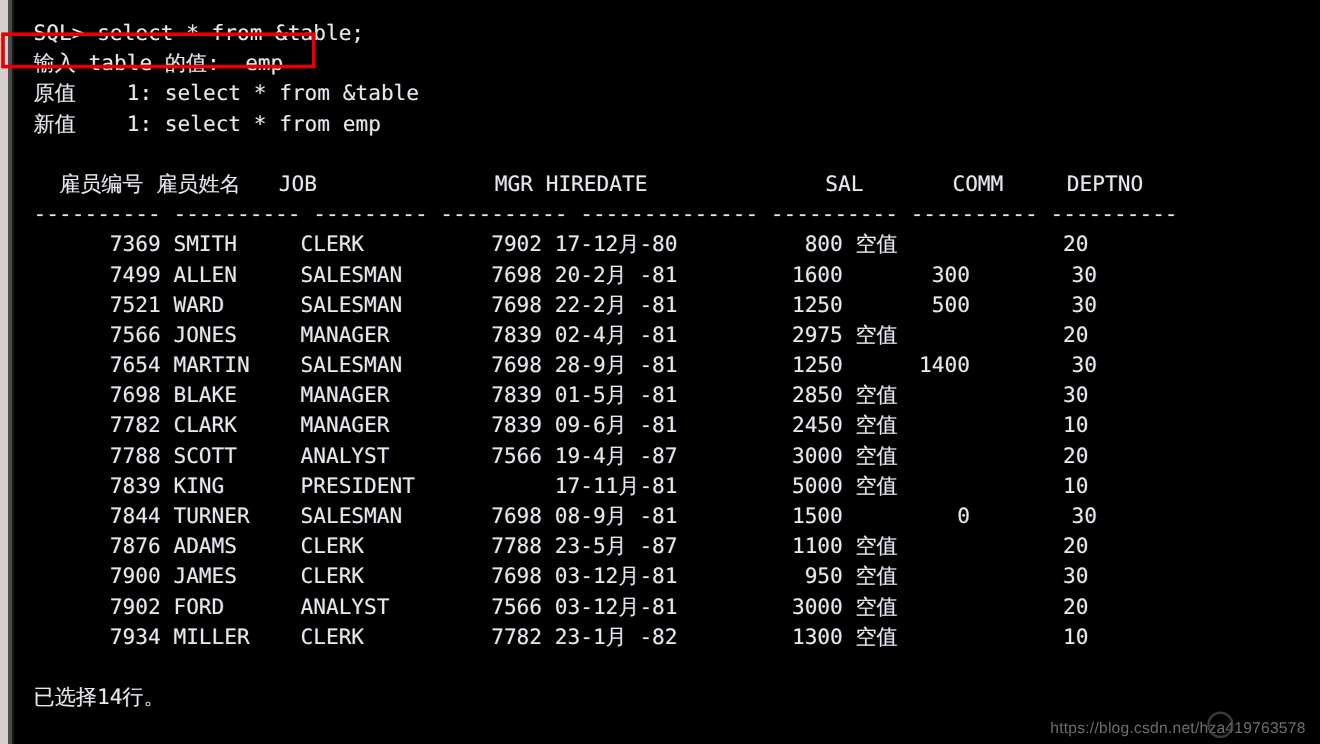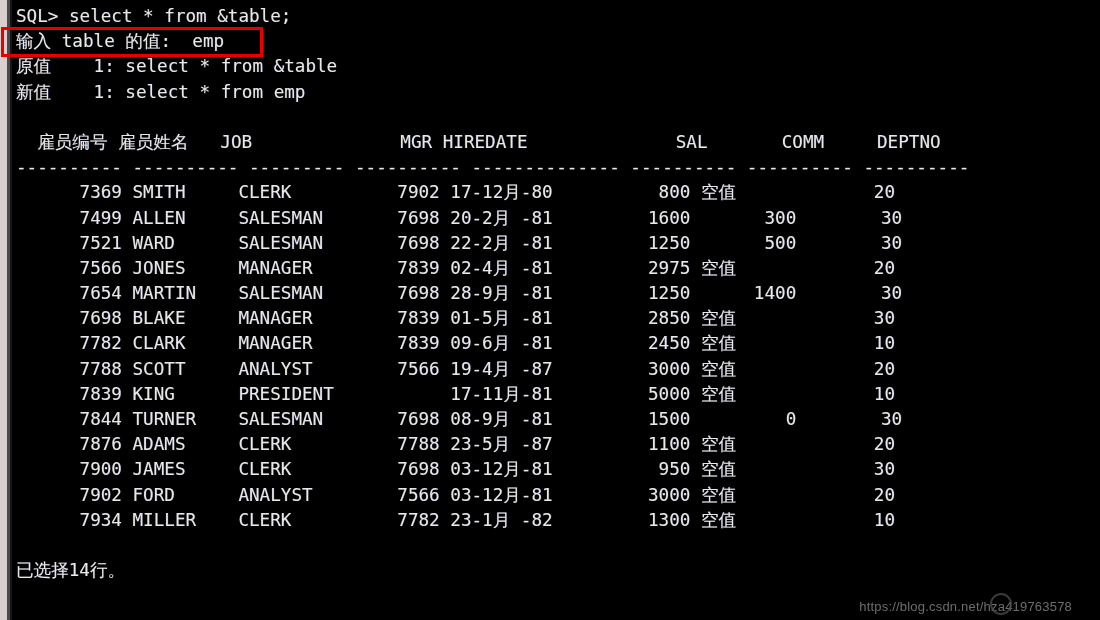--- a/index.html
+++ b/index.html
@@ -37,21 +37,21 @@
   }
   #console {
     position: absolute;
     left: 12px;
     top: 0px;
     width: 1088px;
     height: 620px;
   }
   pre.term {
     margin: 0;
-    padding: 4px;
+    padding: 16px;
     font-family: "DejaVu Sans Mono", "Liberation Mono", monospace;
     font-size: 17.6px;
     line-height: 25.2px;
     letter-spacing: 0px;
     color: #e8e8e8;
     white-space: pre;
     text-shadow: 0.5px 0 0 rgba(120,150,255,0.32), -0.5px 0 0 rgba(255,170,120,0.18);
   }
   pre.term .ln {
     display: block;
@@ -63,21 +63,21 @@
     left: 1px;
     top: 27px;
     width: 262px;
     height: 30px;
     border: 3px solid #e60000;
     box-sizing: border-box;
     pointer-events: none;
   }
   #watermark {
     position: absolute;
-    right: 28px;
+    right: 12px;
     bottom: 6px;
     font-family: "Liberation Sans", sans-serif;
     font-size: 13px;
     color: #6d6d6d;
     letter-spacing: 0.2px;
     white-space: nowrap;
   }
   #watermark .wm-logo {
     position: absolute;
     right: 60px;

